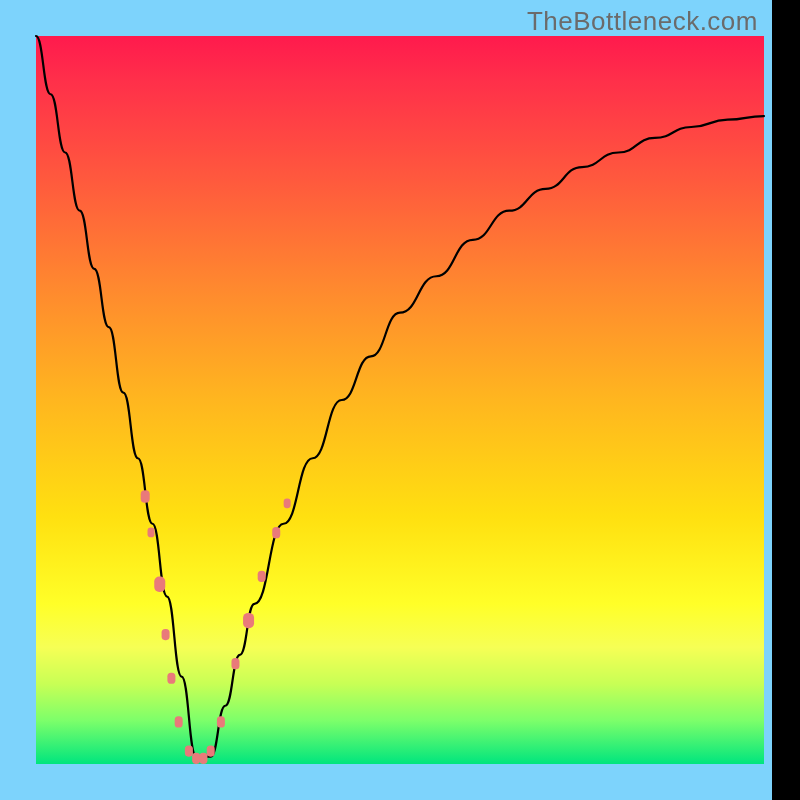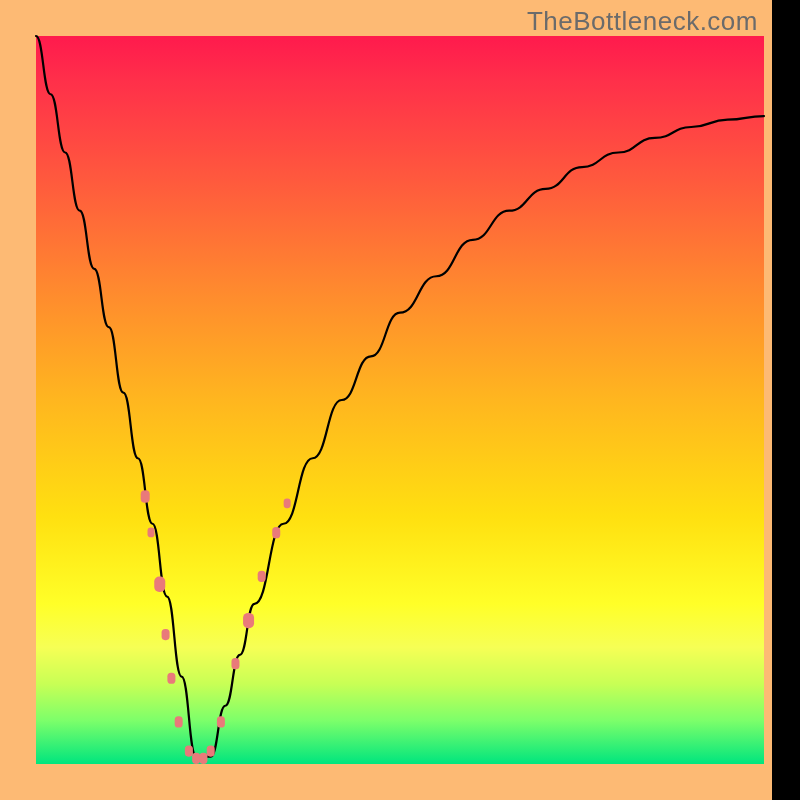--- a/index.html
+++ b/index.html
@@ -8,21 +8,21 @@
     width: 800px;
     height: 800px;
     overflow: hidden;
     background: #000;
     font-family: Arial, Helvetica, sans-serif;
   }
   .frame {
     position: relative;
     width: 772px;
     height: 800px;
-    background: #fdba74;
+    background: #7dd3fc;
   }
   .watermark {
     position: absolute;
     top: 6px;
     right: 14px;
     color: #6b6b6b;
     font-size: 26px;
     font-weight: 500;
     letter-spacing: 0.5px;
     z-index: 10;

